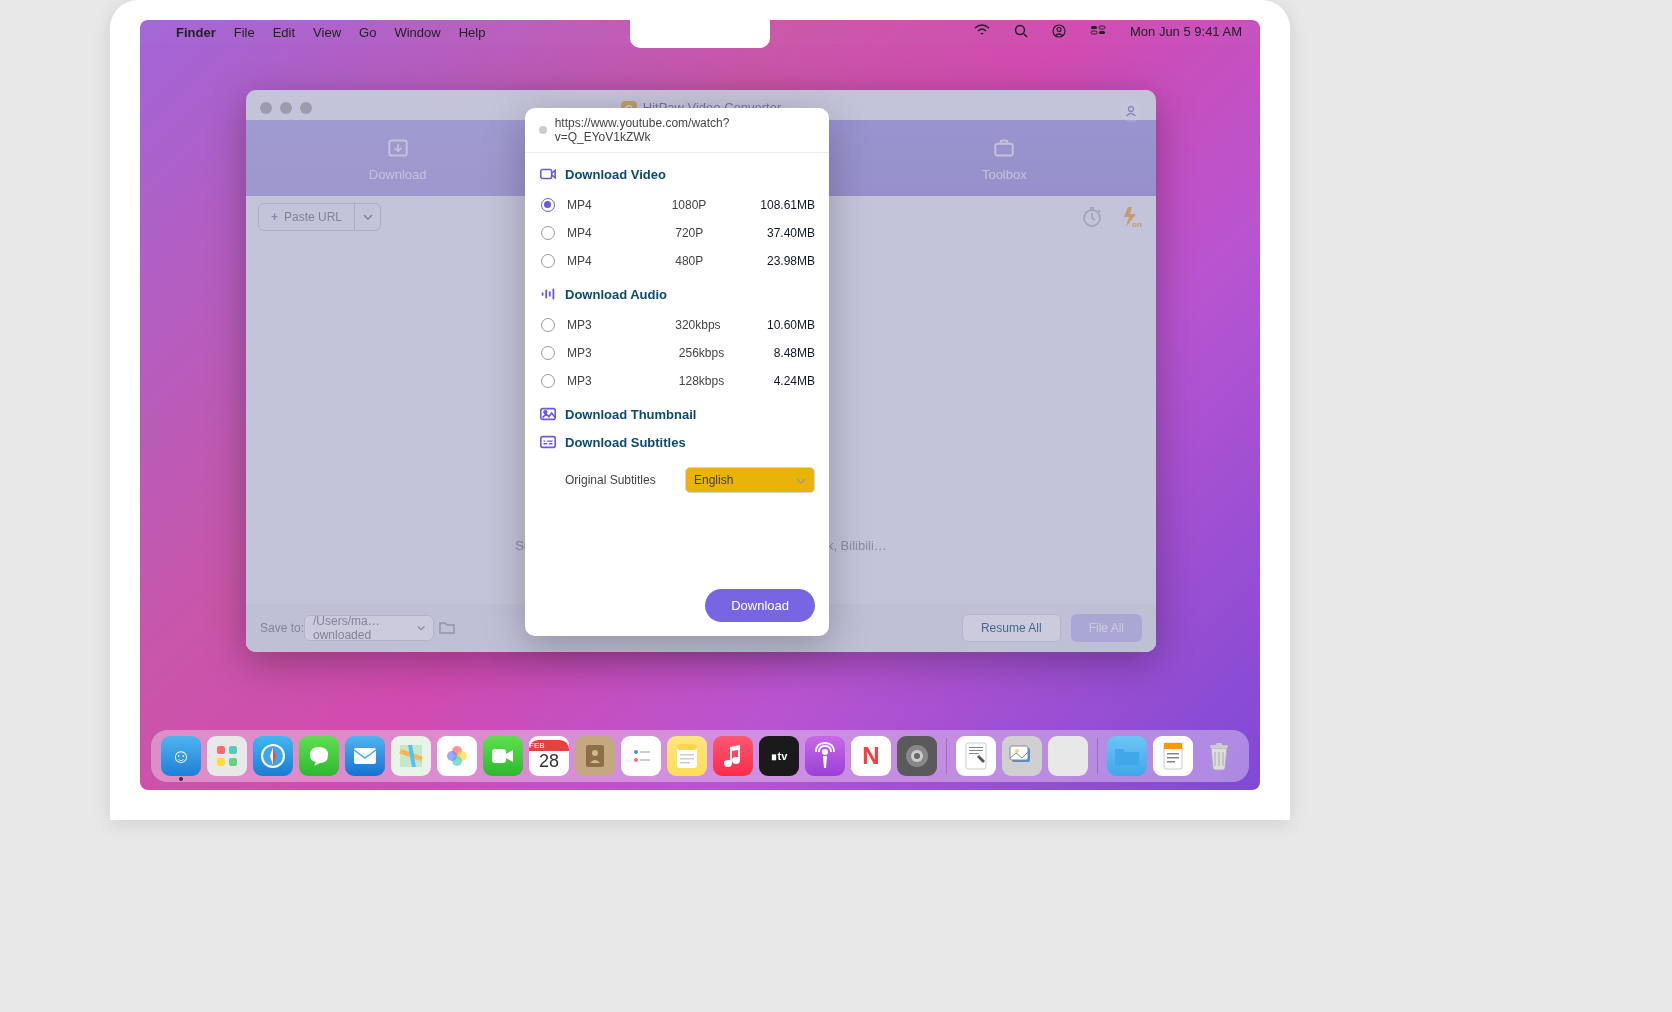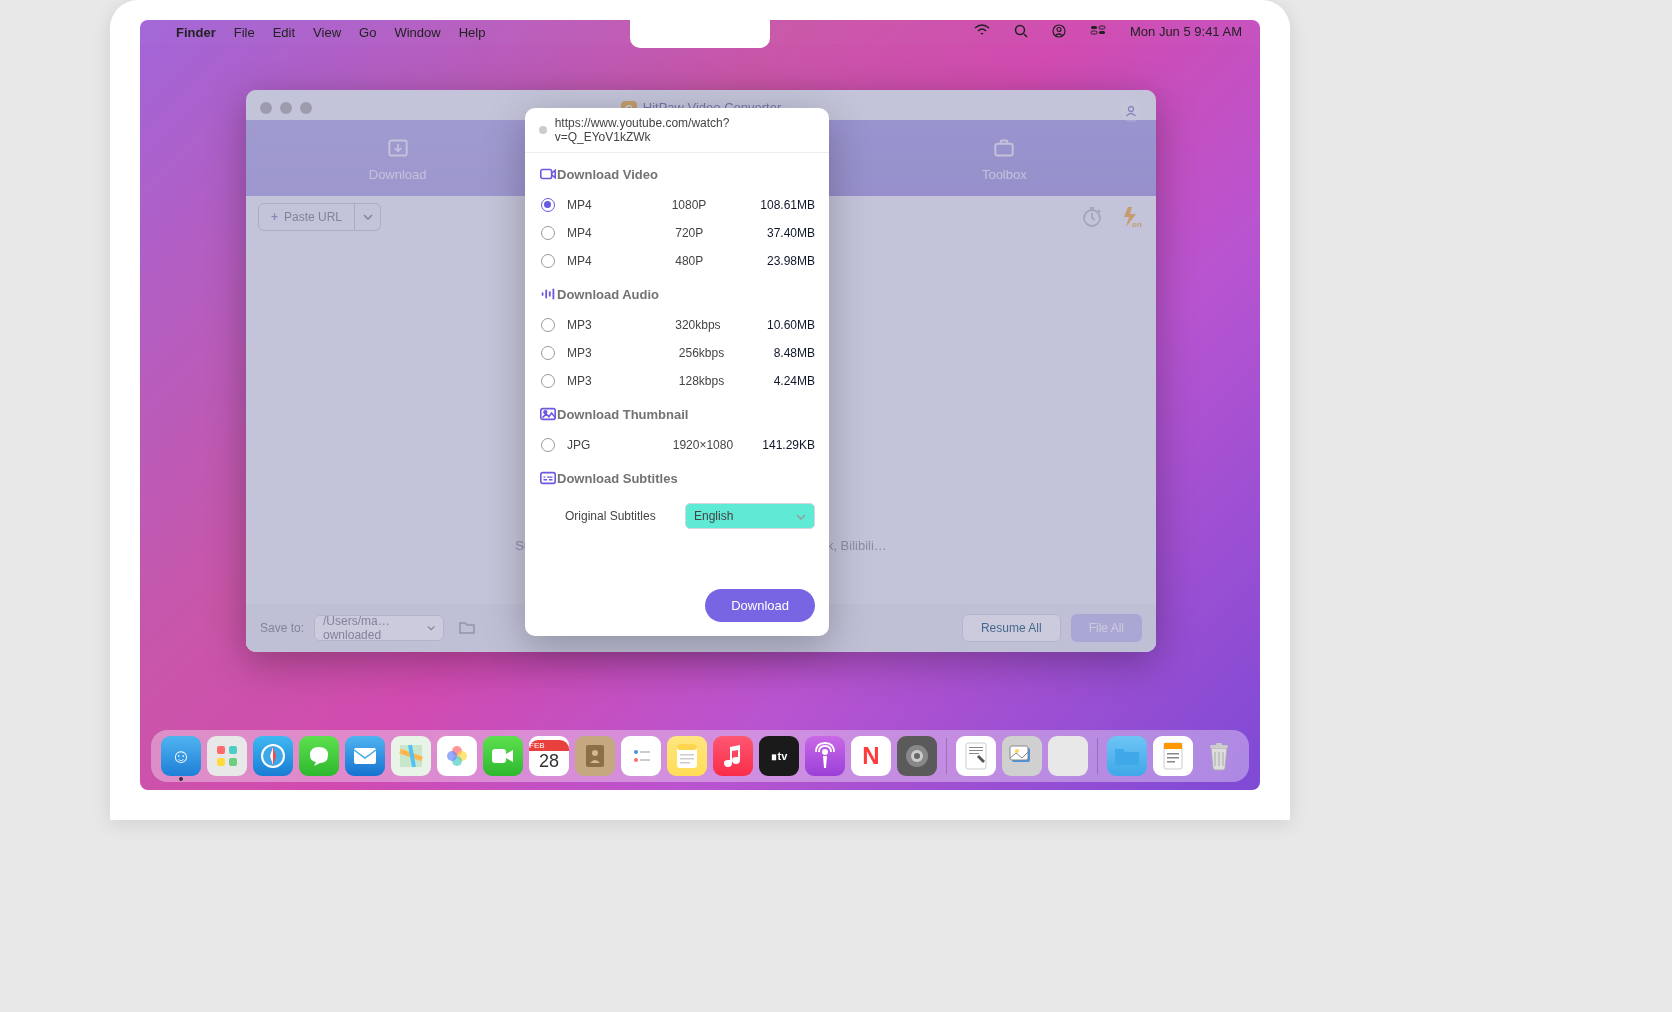--- a/index.html
+++ b/index.html
@@ -41,50 +41,50 @@
 .paste-url-main { display: flex; align-items: center; gap: 6px; padding: 0 12px; font-size: 12px; color: #7a7a8a; }
 .paste-url-main .plus { color: #8b7fc2; font-weight: bold; }
 .paste-url-drop { width: 26px; height: 28px; border-left: 1px solid #c5c5d5; display: flex; align-items: center; justify-content: center; color: #7a7a8a; }
 
 .toolbar-right { margin-left: auto; display: flex; align-items: center; gap: 14px; }
 .toolbar-icon { width: 24px; height: 24px; color: #b8b8c8; }
 .hw-badge { width: 26px; height: 24px; position: relative; color: #f4a935; }
 
 .app-body-text { position: absolute; top: 448px; left: 0; right: 0; text-align: center; font-size: 13px; color: #8a8a9a; z-index: 4; }
 
-.app-footer { position: absolute; bottom: 0; left: 0; right: 0; height: 48px; background: #eaeaf2; display: flex; align-items: center; padding: 0 14px; gap: 10px; z-index: 4; }
+.app-footer { position: absolute; bottom: 0; left: 0; right: 0; height: 48px; background: #eaeaf2; display: flex; align-items: center; padding: 0 14px; z-index: 4; }
 .save-to-label { font-size: 12px; color: #7a7a8a; }
 .save-to-field { display: flex; align-items: center; border: 1px solid #d5d5e0; border-radius: 6px; height: 26px; padding: 0 8px; background: #fff; font-size: 12px; color: #7a7a8a; width: 130px; justify-content: space-between; }
 .folder-btn { width: 26px; height: 26px; color: #9a9aaa; display: flex; align-items: center; justify-content: center; }
 .footer-right { margin-left: auto; display: flex; gap: 10px; }
 .footer-btn { height: 28px; padding: 0 18px; border-radius: 6px; font-size: 12px; display: flex; align-items: center; }
 .footer-btn.secondary { background: #fff; border: 1px solid #d5d5e0; color: #0c4a6e; }
 .footer-btn.primary { background: #c5bef0; color: #fff; }
 
 
 .modal { position: absolute; left: 385px; top: 88px; width: 304px; height: 528px; background: #fff; border-radius: 10px; box-shadow: 0 10px 40px rgba(0,0,0,0.25); z-index: 60; display: flex; flex-direction: column; overflow: hidden; }
 .modal-url { padding: 8px 14px; border-bottom: 1px solid #eee; display: flex; align-items: center; gap: 8px; font-size: 12px; color: #444; }
 .modal-url-dot { width: 8px; height: 8px; border-radius: 50%; background: #ccc; }
 .modal-body { flex: 1; overflow-y: auto; padding: 12px 14px 4px; }
 
-.section-header { display: flex; align-items: center; margin: 10px 0 8px; font-size: 13px; font-weight: 600; color: #737373; }
+.section-header { display: flex; align-items: center; gap: 8px; margin: 10px 0 8px; font-size: 13px; font-weight: 600; color: #0c4a6e; }
 .section-header:first-child { margin-top: 0; }
 .section-icon { width: 18px; height: 18px; color: #6b5ae0; flex-shrink: 0; }
 
 .option-row { display: flex; align-items: center; padding: 7px 0 7px 2px; font-size: 12px; color: #444; }
 .radio { width: 14px; height: 14px; border: 1.5px solid #999; border-radius: 50%; margin-right: 12px; flex-shrink: 0; position: relative; }
 .radio.selected { border-color: #6b5ae0; }
 .radio.selected::after { content: ""; position: absolute; left: 2px; top: 2px; width: 7px; height: 7px; border-radius: 50%; background: #6b5ae0; }
 .opt-format { width: 118px; }
 .opt-quality { width: 100px; }
 .opt-size { flex: 1; text-align: center; color: #0f172a; }
 
 .subtitle-row { display: flex; align-items: center; padding: 8px 0 8px 26px; font-size: 12px; color: #444; gap: 20px; }
 .subtitle-label { flex: 0 0 auto; text-align: center; }
-.subtitle-select { flex: 0 0 130px; margin-left: auto; height: 26px; border: 1px solid #d5d5e0; border-radius: 5px; padding: 0 8px; display: flex; align-items: center; justify-content: space-between; font-size: 12px; color: #444; background: #5eead4; }
+.subtitle-select { flex: 0 0 130px; margin-left: auto; height: 26px; border: 1px solid #d5d5e0; border-radius: 5px; padding: 0 8px; display: flex; align-items: center; justify-content: space-between; font-size: 12px; color: #444; background: #eab308; }
 .subtitle-select .chev { color: #999; }
 
 .modal-footer { padding: 10px 14px 14px; display: flex; justify-content: flex-end; }
 .download-btn { background: #7765e3; color: #fff; font-size: 13px; font-weight: 500; padding: 9px 26px; border-radius: 18px; border: none; }
 
 
 .dock { position: absolute; left: 50%; transform: translateX(-50%); bottom: 8px; height: 52px; background: rgba(255,255,255,0.35); border-radius: 16px; backdrop-filter: blur(10px); display: flex; align-items: center; padding: 0 10px; gap: 6px; z-index: 40; }
 .dock-icon { width: 40px; height: 40px; border-radius: 9px; display: flex; align-items: center; justify-content: center; font-size: 20px; color: #fff; position: relative; }
 .dock-sep { width: 1px; height: 36px; background: rgba(0,0,0,0.2); margin: 0 3px; }
 .dock-icon.finder { background: linear-gradient(180deg, #4fb4f0, #1e7fd6); }
@@ -313,26 +313,20 @@
         </div>
 
         <div class="section-header">
           <svg class="section-icon" viewBox="0 0 20 20" fill="none" stroke="currentColor" stroke-width="1.8">
               <rect x="2" y="4" width="16" height="12" rx="2"></rect>
               <circle cx="7" cy="8" r="1.5" fill="currentColor"></circle>
               <path d="M4 14 L8 10 L11 13 L14 9 L18 14"></path>
             </svg>
           <span>Download Thumbnail</span>
         </div>
-        <div class="option-row">
-          <div class="radio"></div>
-          <span class="opt-format">JPG</span>
-          <span class="opt-quality">1920×1080</span>
-          <span class="opt-size">141.29KB</span>
-        </div>
 
         <div class="section-header">
           <svg class="section-icon" viewBox="0 0 20 20" fill="none" stroke="currentColor" stroke-width="1.8">
               <rect x="2" y="4" width="16" height="12" rx="2"></rect>
               <path d="M5 12 L9 12 M11 12 L15 12 M5 9 L7 9 M9 9 L15 9" stroke-width="1.6"></path>
             </svg>
           <span>Download Subtitles</span>
         </div>
         <div class="subtitle-row">
           <span class="subtitle-label">Original Subtitles</span>

